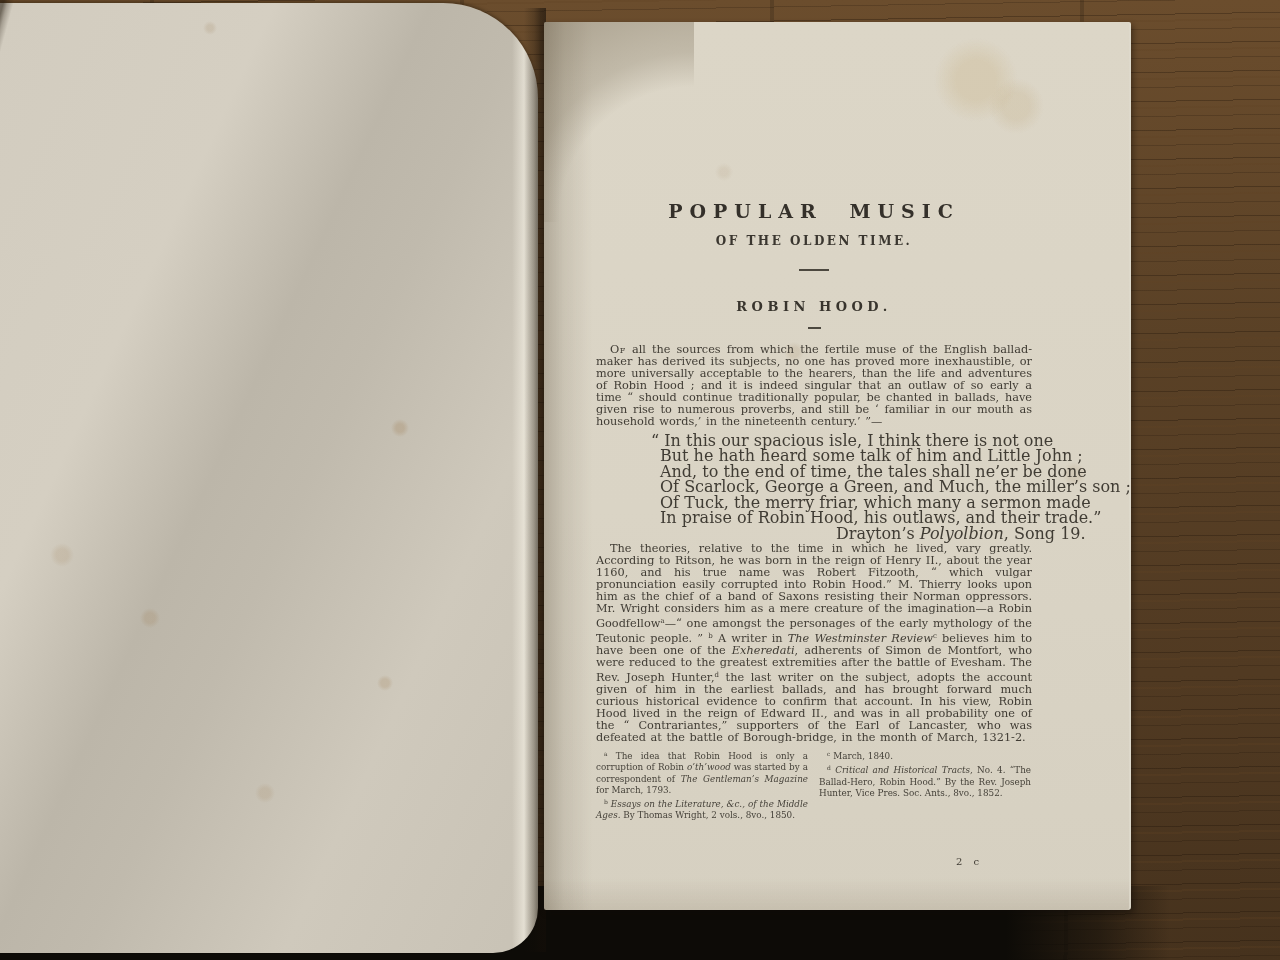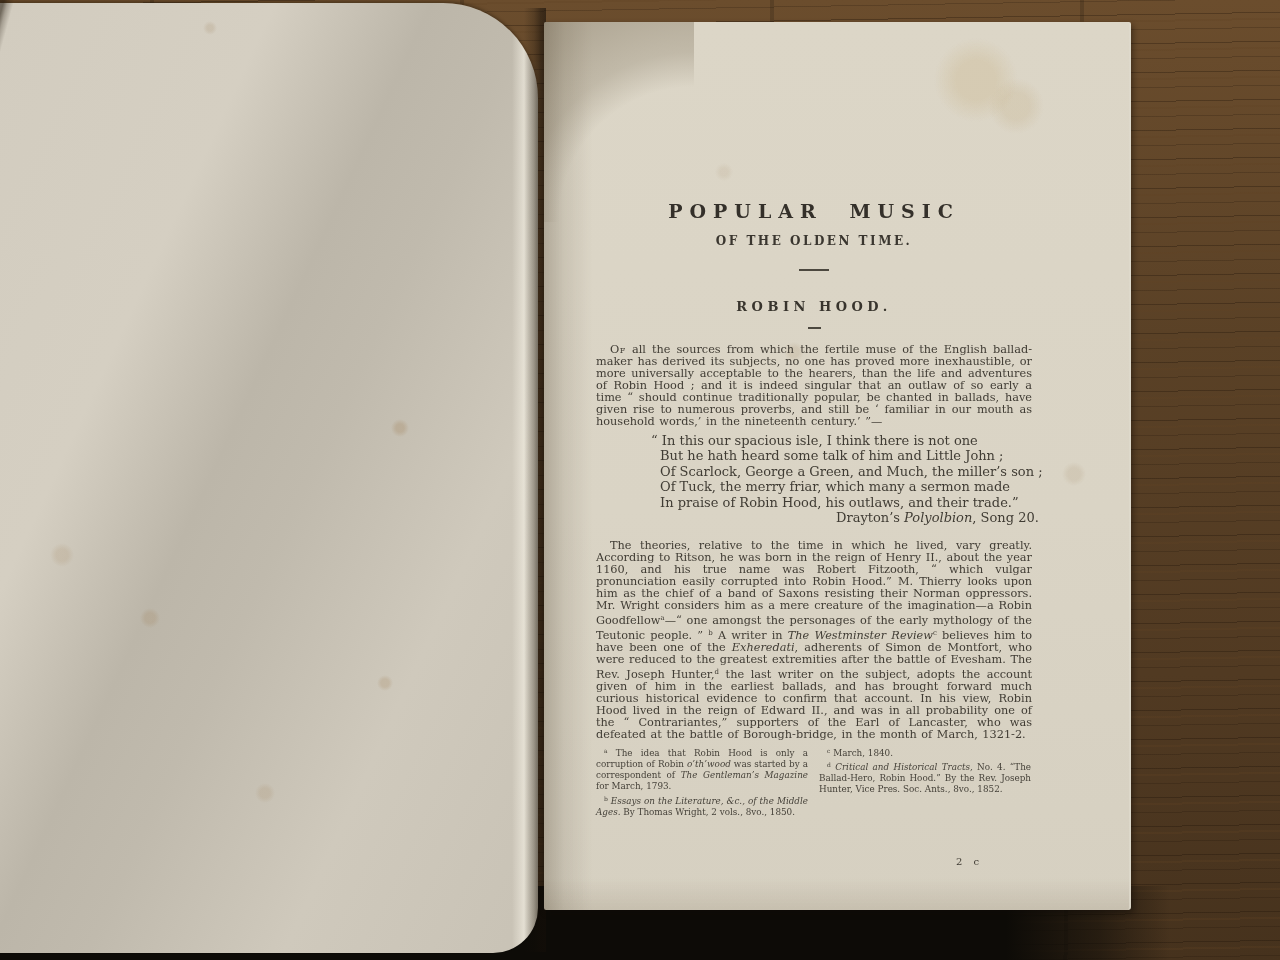--- a/index.html
+++ b/index.html
@@ -100,26 +100,26 @@
   }
   .rule-sm { width: 13px; height: 1.5px; background: #4c483f; margin: 13px auto 0; }
 
   .para {
     margin: 0; font-size: 11.3px; line-height: 12px;
     text-align: justify; text-indent: 14px; word-spacing: 1px; color: #403c34;
   }
   .intro { margin-top: 15px; }
   .lead { font-variant: small-caps; letter-spacing: 0.5px; }
 
-  .verse { margin: 5px 0 0 64px; font-size: 13px; line-height: 15.5px; color: #403c34; }
+  .verse { margin: 5px 0 0 64px; font-size: 16px; line-height: 15.5px; color: #403c34; }
   .verse-line { white-space: nowrap; }
   .verse-line.first { margin-left: -9px; }
   .verse-attr { margin-top: 0; padding-left: 176px; white-space: nowrap; }
 
-  .theories { margin-top: 14px; }
+  .theories { margin-top: 2px; }
 
   .sup { font-size: 7px; vertical-align: 4px; }
   .it { font-style: italic; }
 
   .footnotes { display: flex; gap: 11px; margin-top: 4px; }
   .fn-col { width: 212px; font-size: 8.8px; line-height: 11.3px; text-align: justify; color: #46423a; }
   .fn { margin: 0; text-indent: 8px; }
   .fn-sup { font-size: 6px; vertical-align: 3px; }
 
   .signature {
@@ -153,24 +153,25 @@
 
       <h3 class="chapter">ROBIN HOOD.</h3>
 
       <div class="rule-sm"></div>
 
       <p class="para intro"><span class="lead">Of</span><span> all the sources from which the fertile muse of the English ballad-maker has derived its subjects, no one has proved more inexhaustible, or more universally acceptable to the hearers, than the life and adventures of Robin Hood ; and it is indeed singular that an outlaw of so early a time “ should continue traditionally popular, be chanted in ballads, have given rise to numerous proverbs, and still be ‘ familiar in our mouth as household words,’ in the nineteenth century.’ ”—</span></p>
 
       <div class="verse">
         <div class="verse-line first">“ In this our spacious isle, I think there is not one</div>
         <div class="verse-line">But he hath heard some talk of him and Little John ;</div>
+        <div class="verse-line">And, to the end of time, the tales shall ne’er be done</div>
         <div class="verse-line">Of Scarlock, George a Green, and Much, the miller’s son ;</div>
         <div class="verse-line">Of Tuck, the merry friar, which many a sermon made</div>
         <div class="verse-line">In praise of Robin Hood, his outlaws, and their trade.”</div>
-        <div class="verse-attr"><span>Drayton’s </span><span class="it">Polyolbion</span><span>, Song 20.</span></div>
+        <div class="verse-attr"><span>Drayton’s </span><span class="it">Polyolbion</span><span>, Song 19.</span></div>
       </div>
 
       <p class="para theories"><span>The theories, relative to the time in which he lived, vary greatly.  According to Ritson, he was born in the reign of Henry II., about the year 1160, and his true name was Robert Fitzooth, “ which vulgar pronunciation easily corrupted into Robin Hood.”   M. Thierry looks upon him as the chief of a band of Saxons resisting their Norman oppressors.  Mr. Wright considers him as a mere creature of the imagination—a Robin Goodfellow</span><span class="sup">a</span><span>—“ one amongst the personages of the early mythology of the Teutonic people. ” </span><span class="sup">b</span><span>  A writer in </span><span class="it">The Westminster Review</span><span class="sup">c</span><span> believes him to have been one of the </span><span class="it">Exheredati</span><span>, adherents of Simon de Montfort, who were reduced to the greatest extremities after the battle of Evesham.  The Rev. Joseph Hunter,</span><span class="sup">d</span><span> the last writer on the subject, adopts the account given of him in the earliest ballads, and has brought forward much curious historical evidence to confirm that account.  In his view, Robin Hood lived in the reign of Edward II., and was in all probability one of the “ Contrariantes,” supporters of the Earl of Lancaster, who was defeated at the battle of Borough-bridge, in the month of March, 1321-2.</span></p>
 
       <div class="footnotes">
         <div class="fn-col">
           <p class="fn"><span class="fn-sup">a</span><span> The idea that Robin Hood is only a corruption of Robin </span><span class="it">o’th’wood</span><span> was started by a correspondent of </span><span class="it">The Gentleman’s Magazine</span><span> for March, 1793.</span></p>
           <p class="fn"><span class="fn-sup">b</span><span class="it"> Essays on the Literature, &amp;c., of the Middle Ages.</span><span>  By Thomas Wright, 2 vols., 8vo., 1850.</span></p>
         </div>
         <div class="fn-col">

